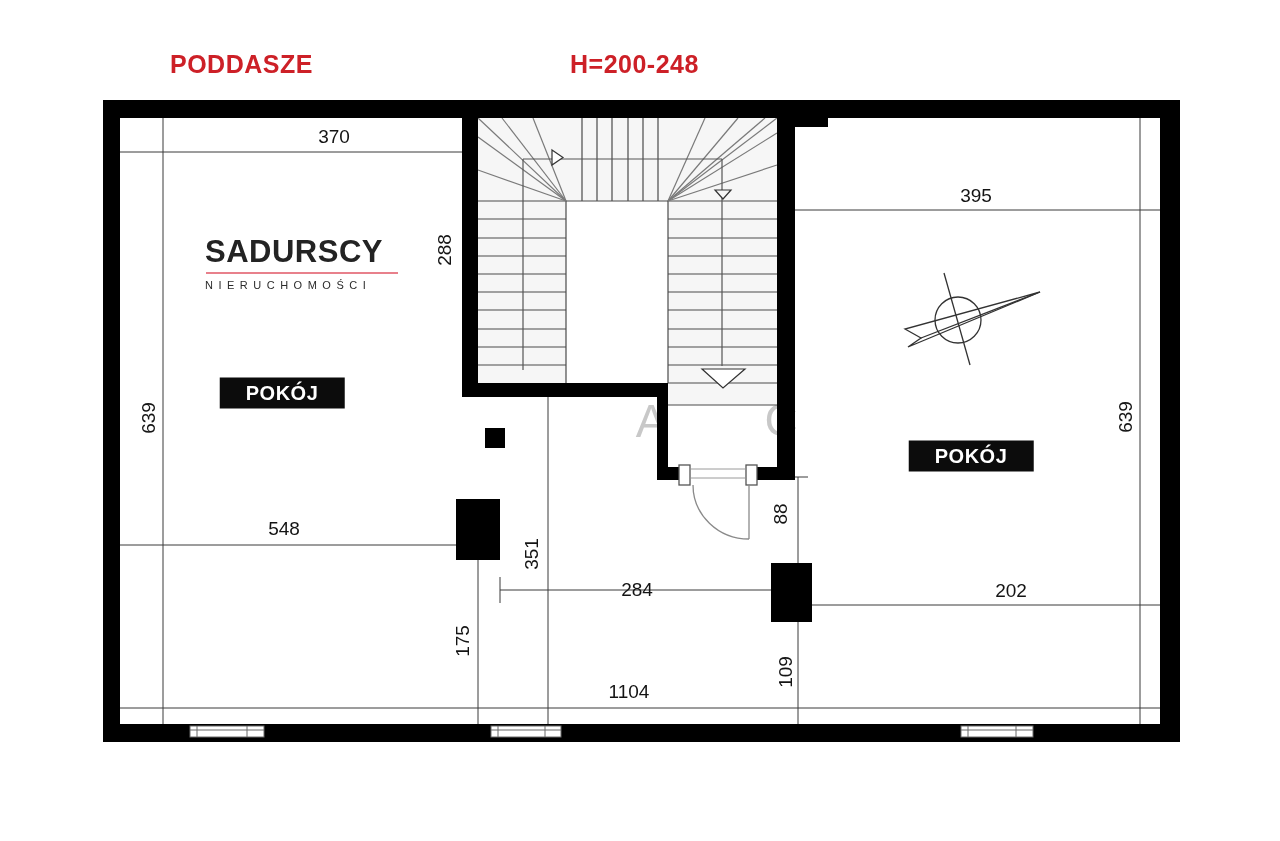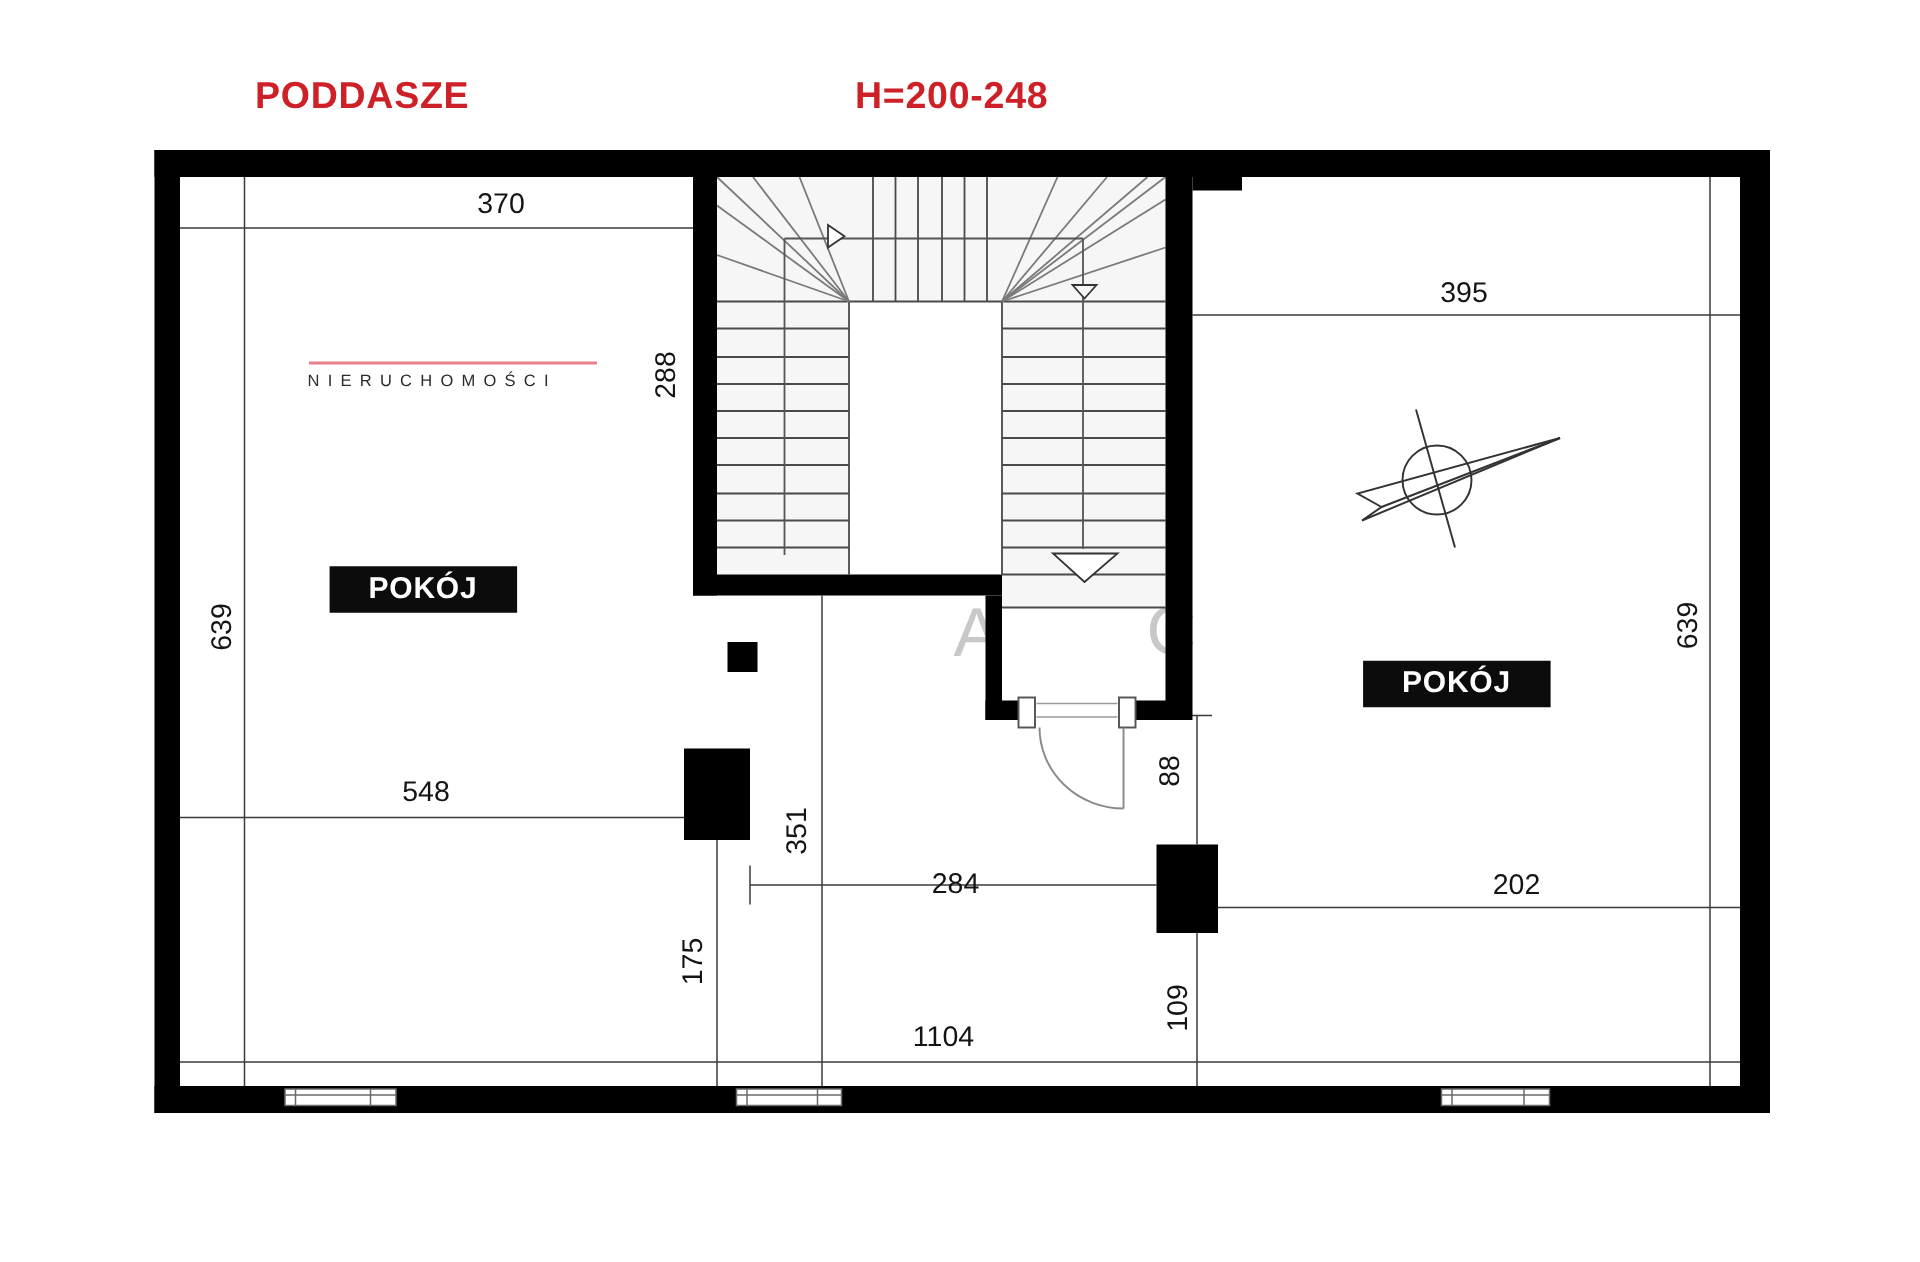--- a/index.html
+++ b/index.html
@@ -193,17 +193,18 @@
     <div class="dim" style="left:637px;top:574px;margin-top:16px;">284</div>
     <div class="dim rot" style="left:781px;top:514px;">88</div>
     <div class="dim" style="left:629px;top:692px;">1104</div>
     <div class="dim rot" style="left:786px;top:672px;">109</div>
     <div class="dim" style="left:976px;top:196px;">395</div>
     <div class="dim" style="left:1011px;top:591px;">202</div>
     <div class="dim rot" style="left:1126px;top:417px;">639</div>
   </div>
 
   <div class="logo">
+    <div class="brand">SADURSCY</div>
     <div class="logo-rule"></div>
     <div class="logo-sub">NIERUCHOMOŚCI</div>
   </div>
 
 </div>
 
 </body></html>

